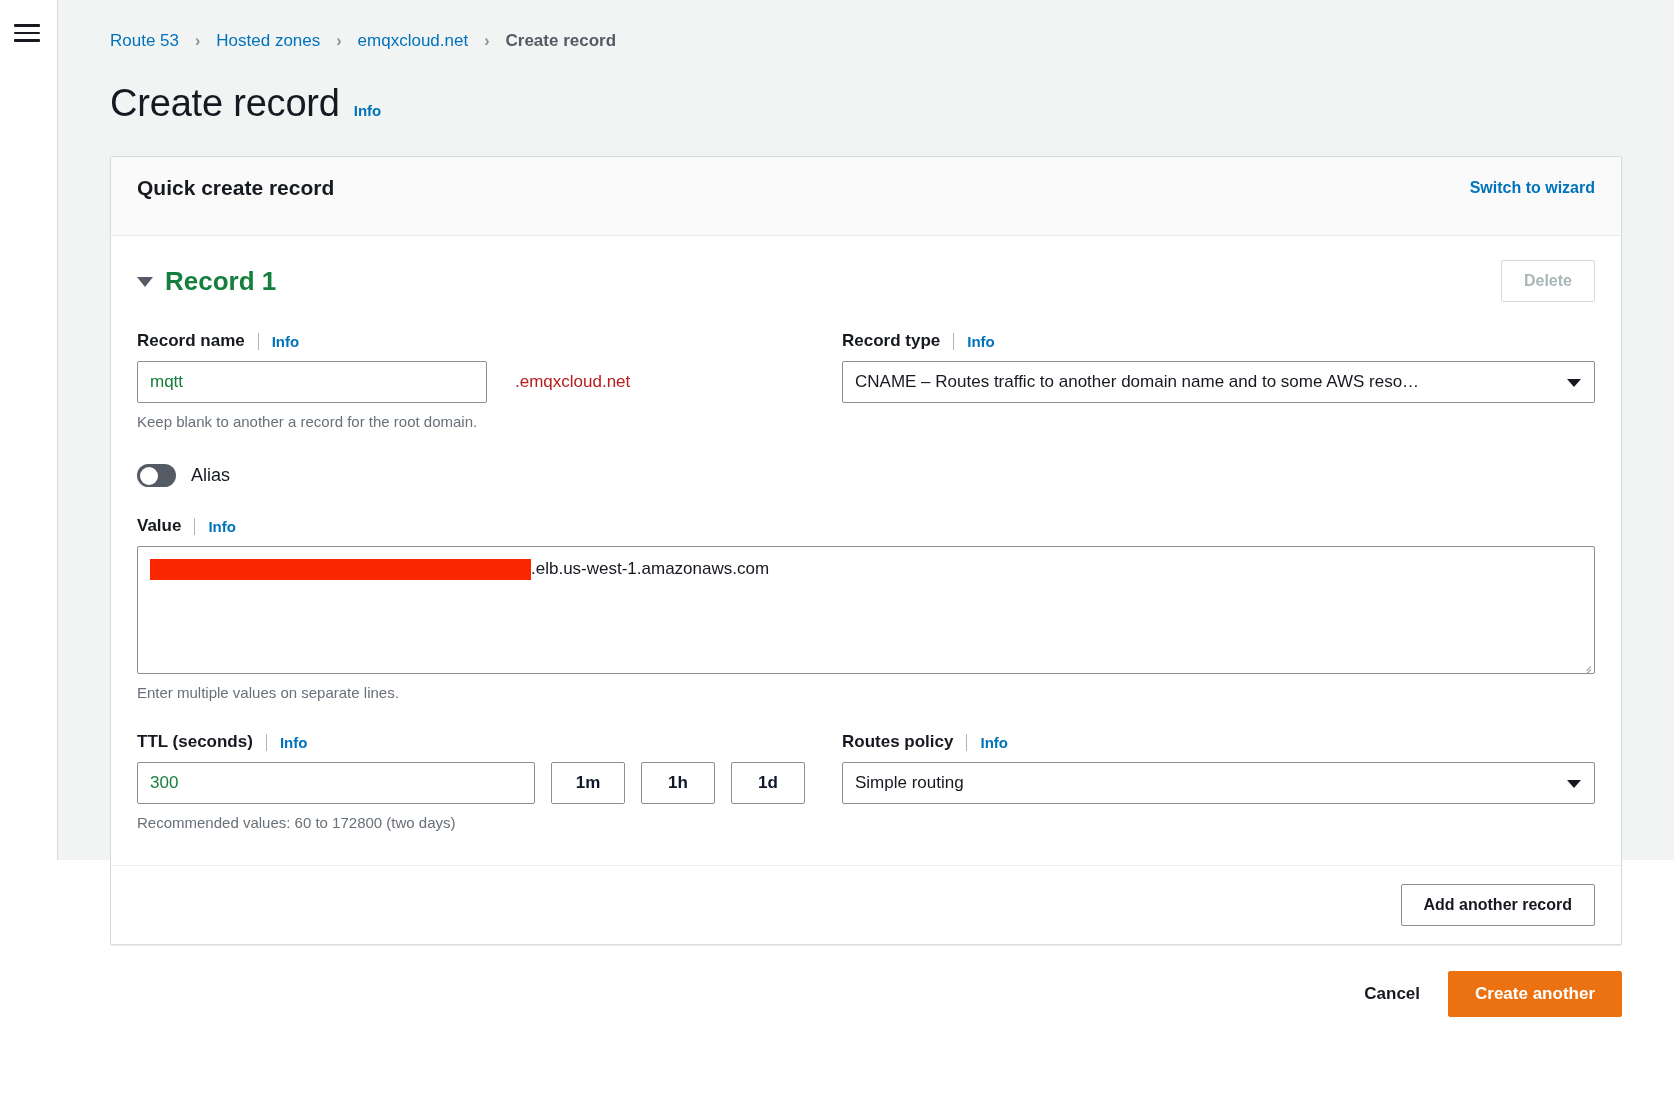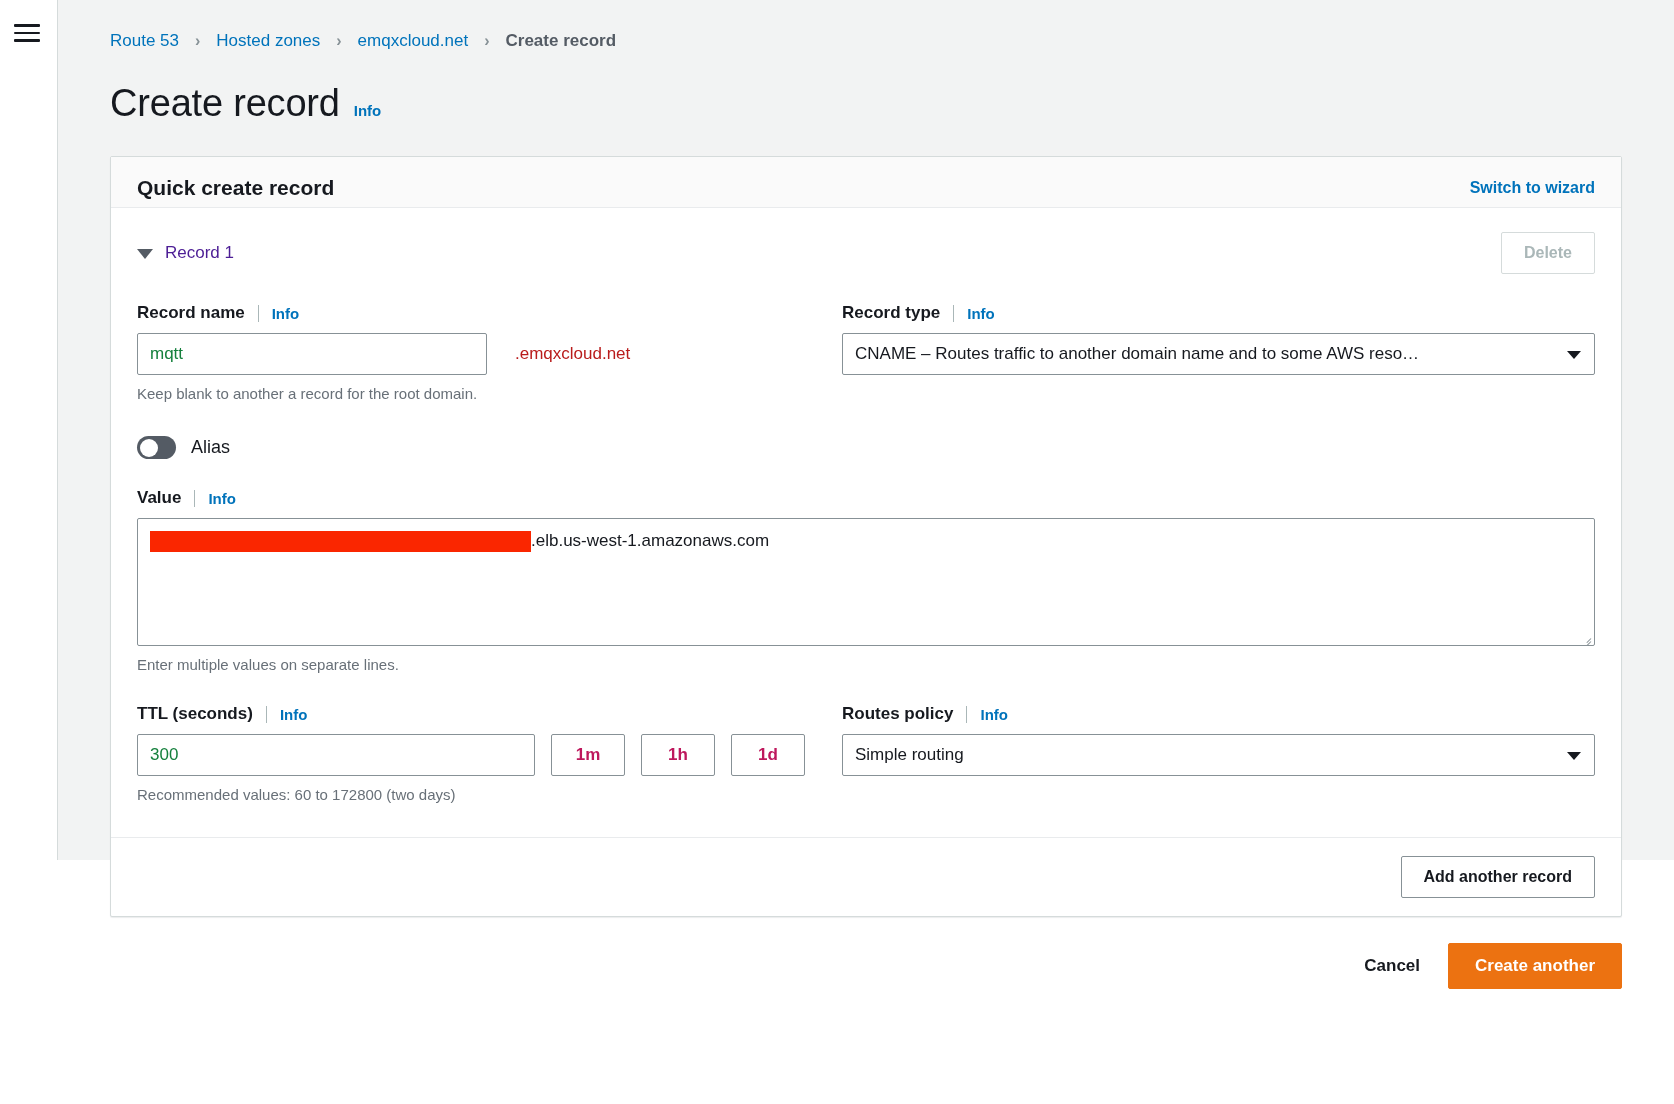--- a/index.html
+++ b/index.html
@@ -117,21 +117,21 @@
     margin: 30px 52px 0 52px;
     background: #ffffff;
     border: 1px solid #d5dbdb;
     border-radius: 2px;
     box-shadow: 0 1px 1px 0 rgba(0,28,36,0.08);
   }
   .card-header {
     display: flex;
     align-items: center;
     justify-content: space-between;
-    padding: 18px 26px 6px 26px;
+    padding: 18px 26px 34px 26px;
     border-bottom: 1px solid #e9ebed;
     background: #fafafa;
   }
   .card-title {
     font-size: 21px;
     line-height: 26px;
     font-weight: 700;
     color: #16191f;
   }
   .header-link {
@@ -160,23 +160,23 @@
     cursor: pointer;
   }
   .caret {
     width: 0; height: 0;
     border-left: 8px solid transparent;
     border-right: 8px solid transparent;
     border-top: 10px solid #545b64;
     margin-top: 2px;
   }
   .record-label {
-    font-size: 17px;
-    font-weight: 400;
-    color: #4c1d95;
+    font-size: 26px;
+    font-weight: 700;
+    color: #15803d;
   }
   .btn {
     font-family: "Liberation Sans", sans-serif;
     font-size: 16px;
     font-weight: 700;
     border-radius: 2px;
     padding: 10px 22px;
     cursor: pointer;
     background: #ffffff;
     border: 1px solid #879196;
@@ -356,21 +356,21 @@
   .ttl-controls {
     display: flex;
     align-items: center;
     gap: 16px;
   }
   .ttl-input { width: 398px; }
   .ttl-btn {
     font-family: "Liberation Sans", sans-serif;
     font-size: 17px;
     font-weight: 700;
-    color: #be185d;
+    color: #0f172a;
     background: #ffffff;
     border: 1px solid #879196;
     border-radius: 2px;
     height: 42px;
     min-width: 74px;
     padding: 0 18px;
     cursor: pointer;
   }
 
   

